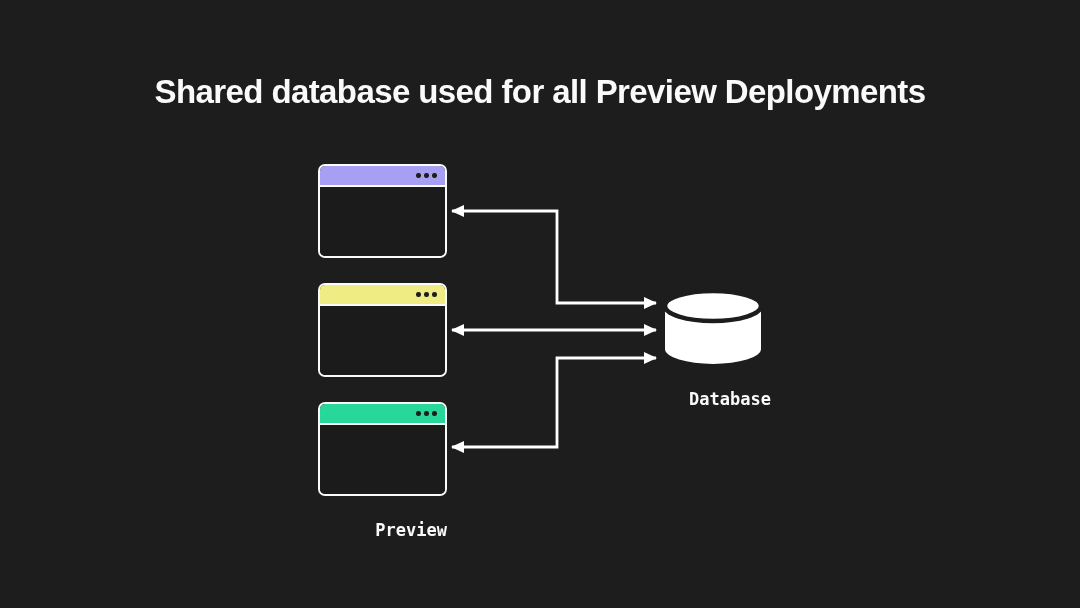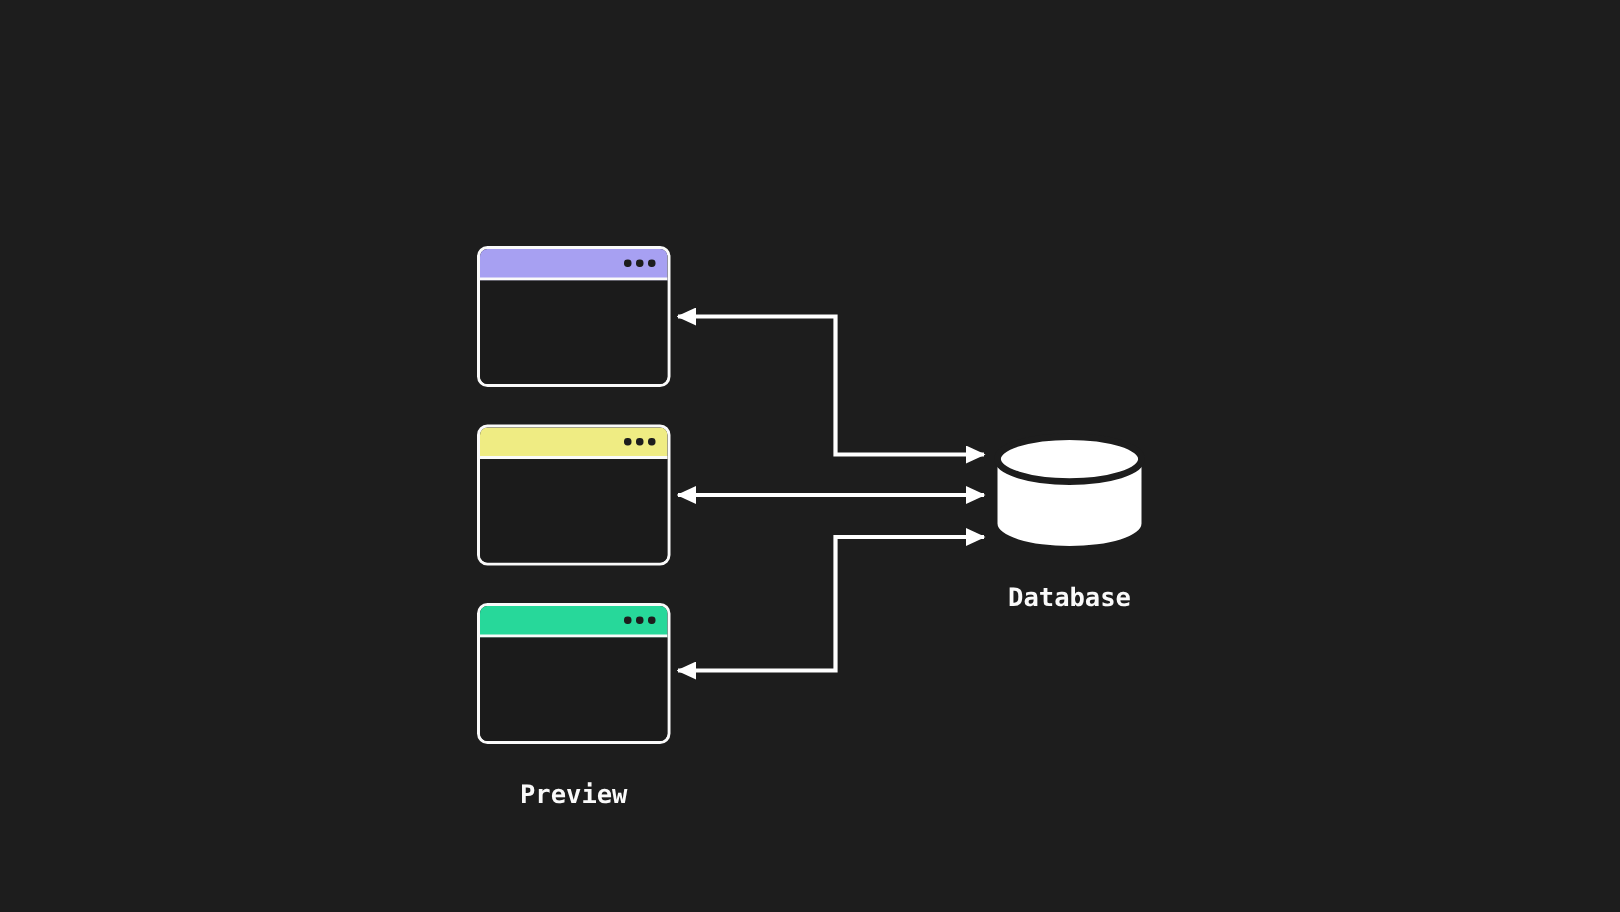--- a/index.html
+++ b/index.html
@@ -64,30 +64,31 @@
     position: absolute;
     left: 661px;
     top: 288px;
   }
 
   .label {
     position: absolute;
     font-family: "DejaVu Sans Mono", monospace;
     font-weight: 700;
     font-size: 17px;
-    text-align: center;
+    text-align: right;
   }
   .label-previews { left: 318px; width: 129px; top: 520px; }
   .label-database { left: 655px; width: 116px; top: 389px; }
 </style>
 </head>
 <body style="background-color: rgb(29, 29, 29);">
 
 <div class="canvas" style="background-color: rgb(29, 29, 29);">
 
+  <h1 class="title" style="color: rgb(250, 250, 250);">Shared database used for all Preview Deployments</h1>
 
   <svg class="arrows" width="1080" height="608" viewBox="0 0 1080 608">
     <defs>
       <marker id="ah" viewBox="0 0 13 12" markerWidth="13" markerHeight="12" refX="12" refY="6" orient="auto-start-reverse" markerUnits="userSpaceOnUse">
         <path d="M0,0 L13,6 L0,12 Z" fill="#ffffff"></path>
       </marker>
     </defs>
     <path d="M452,211 H557 V303 H656" fill="none" stroke-width="2.8" marker-start="url(#ah)" marker-end="url(#ah)" stroke="#ffffff"></path>
     <path d="M452,330 H656" fill="none" stroke-width="2.8" marker-start="url(#ah)" marker-end="url(#ah)" stroke="#ffffff"></path>
     <path d="M452,447 H557 V358 H656" fill="none" stroke-width="2.8" marker-start="url(#ah)" marker-end="url(#ah)" stroke="#ffffff"></path>

